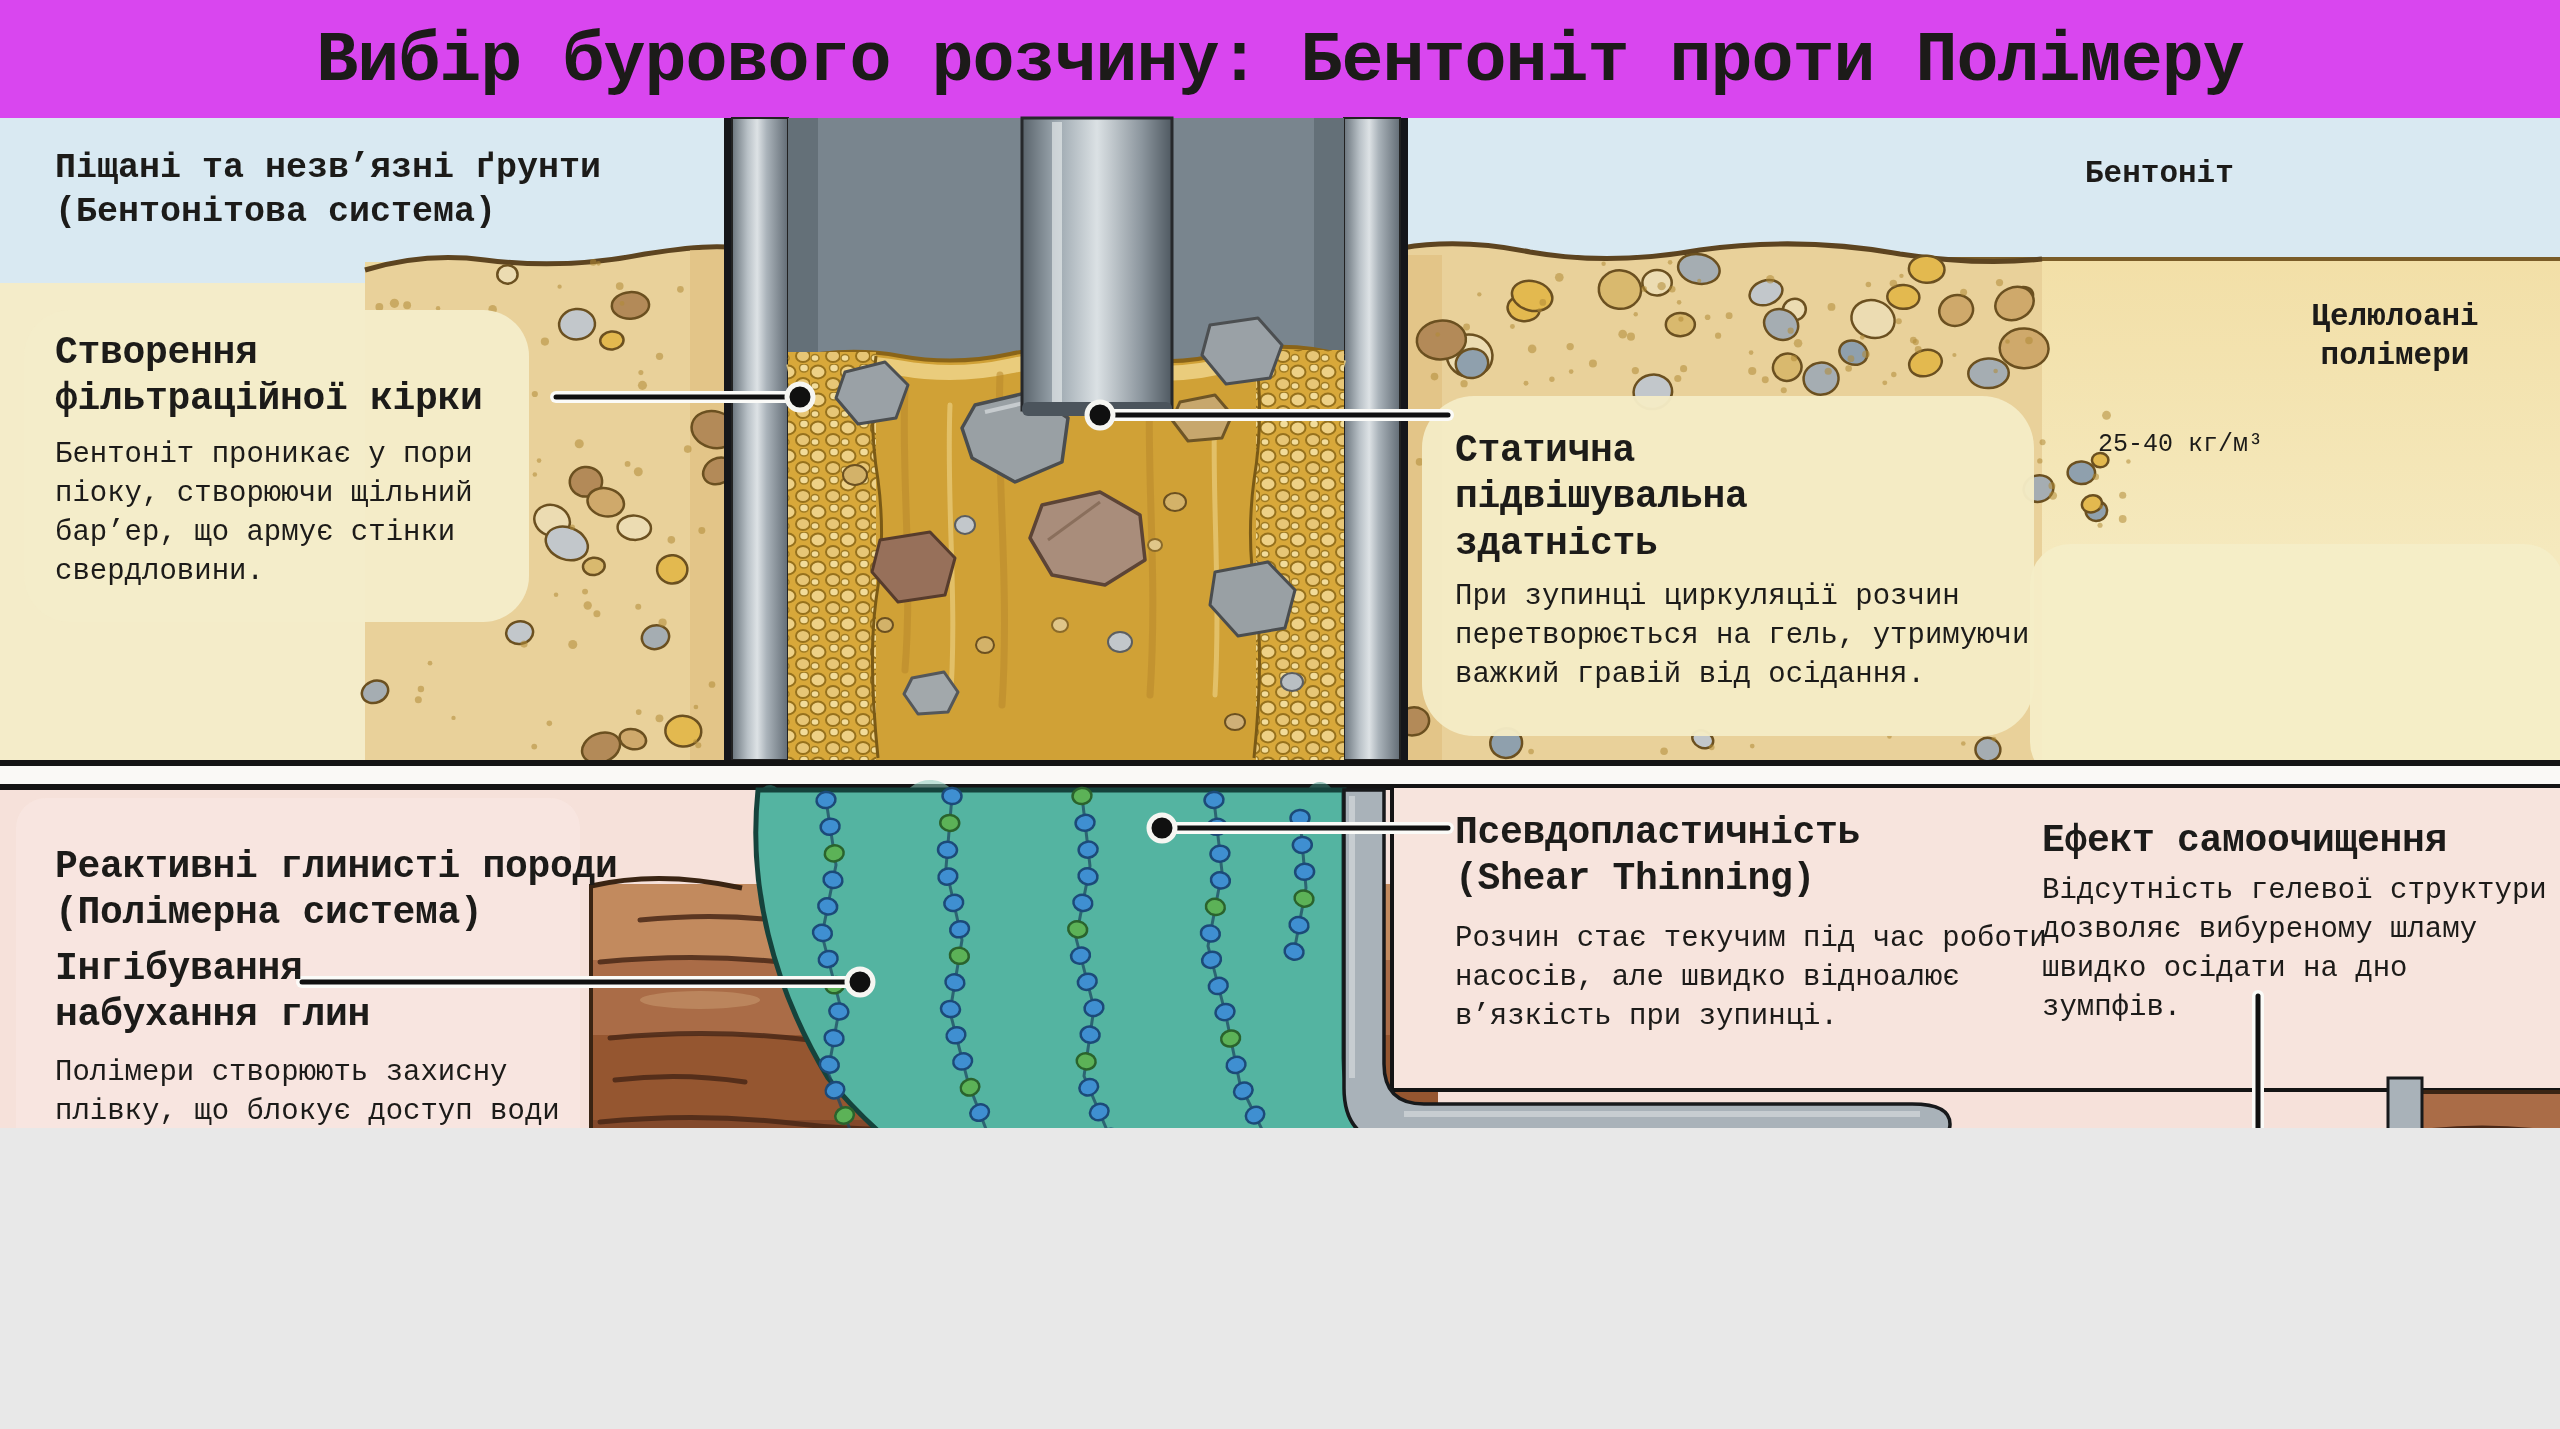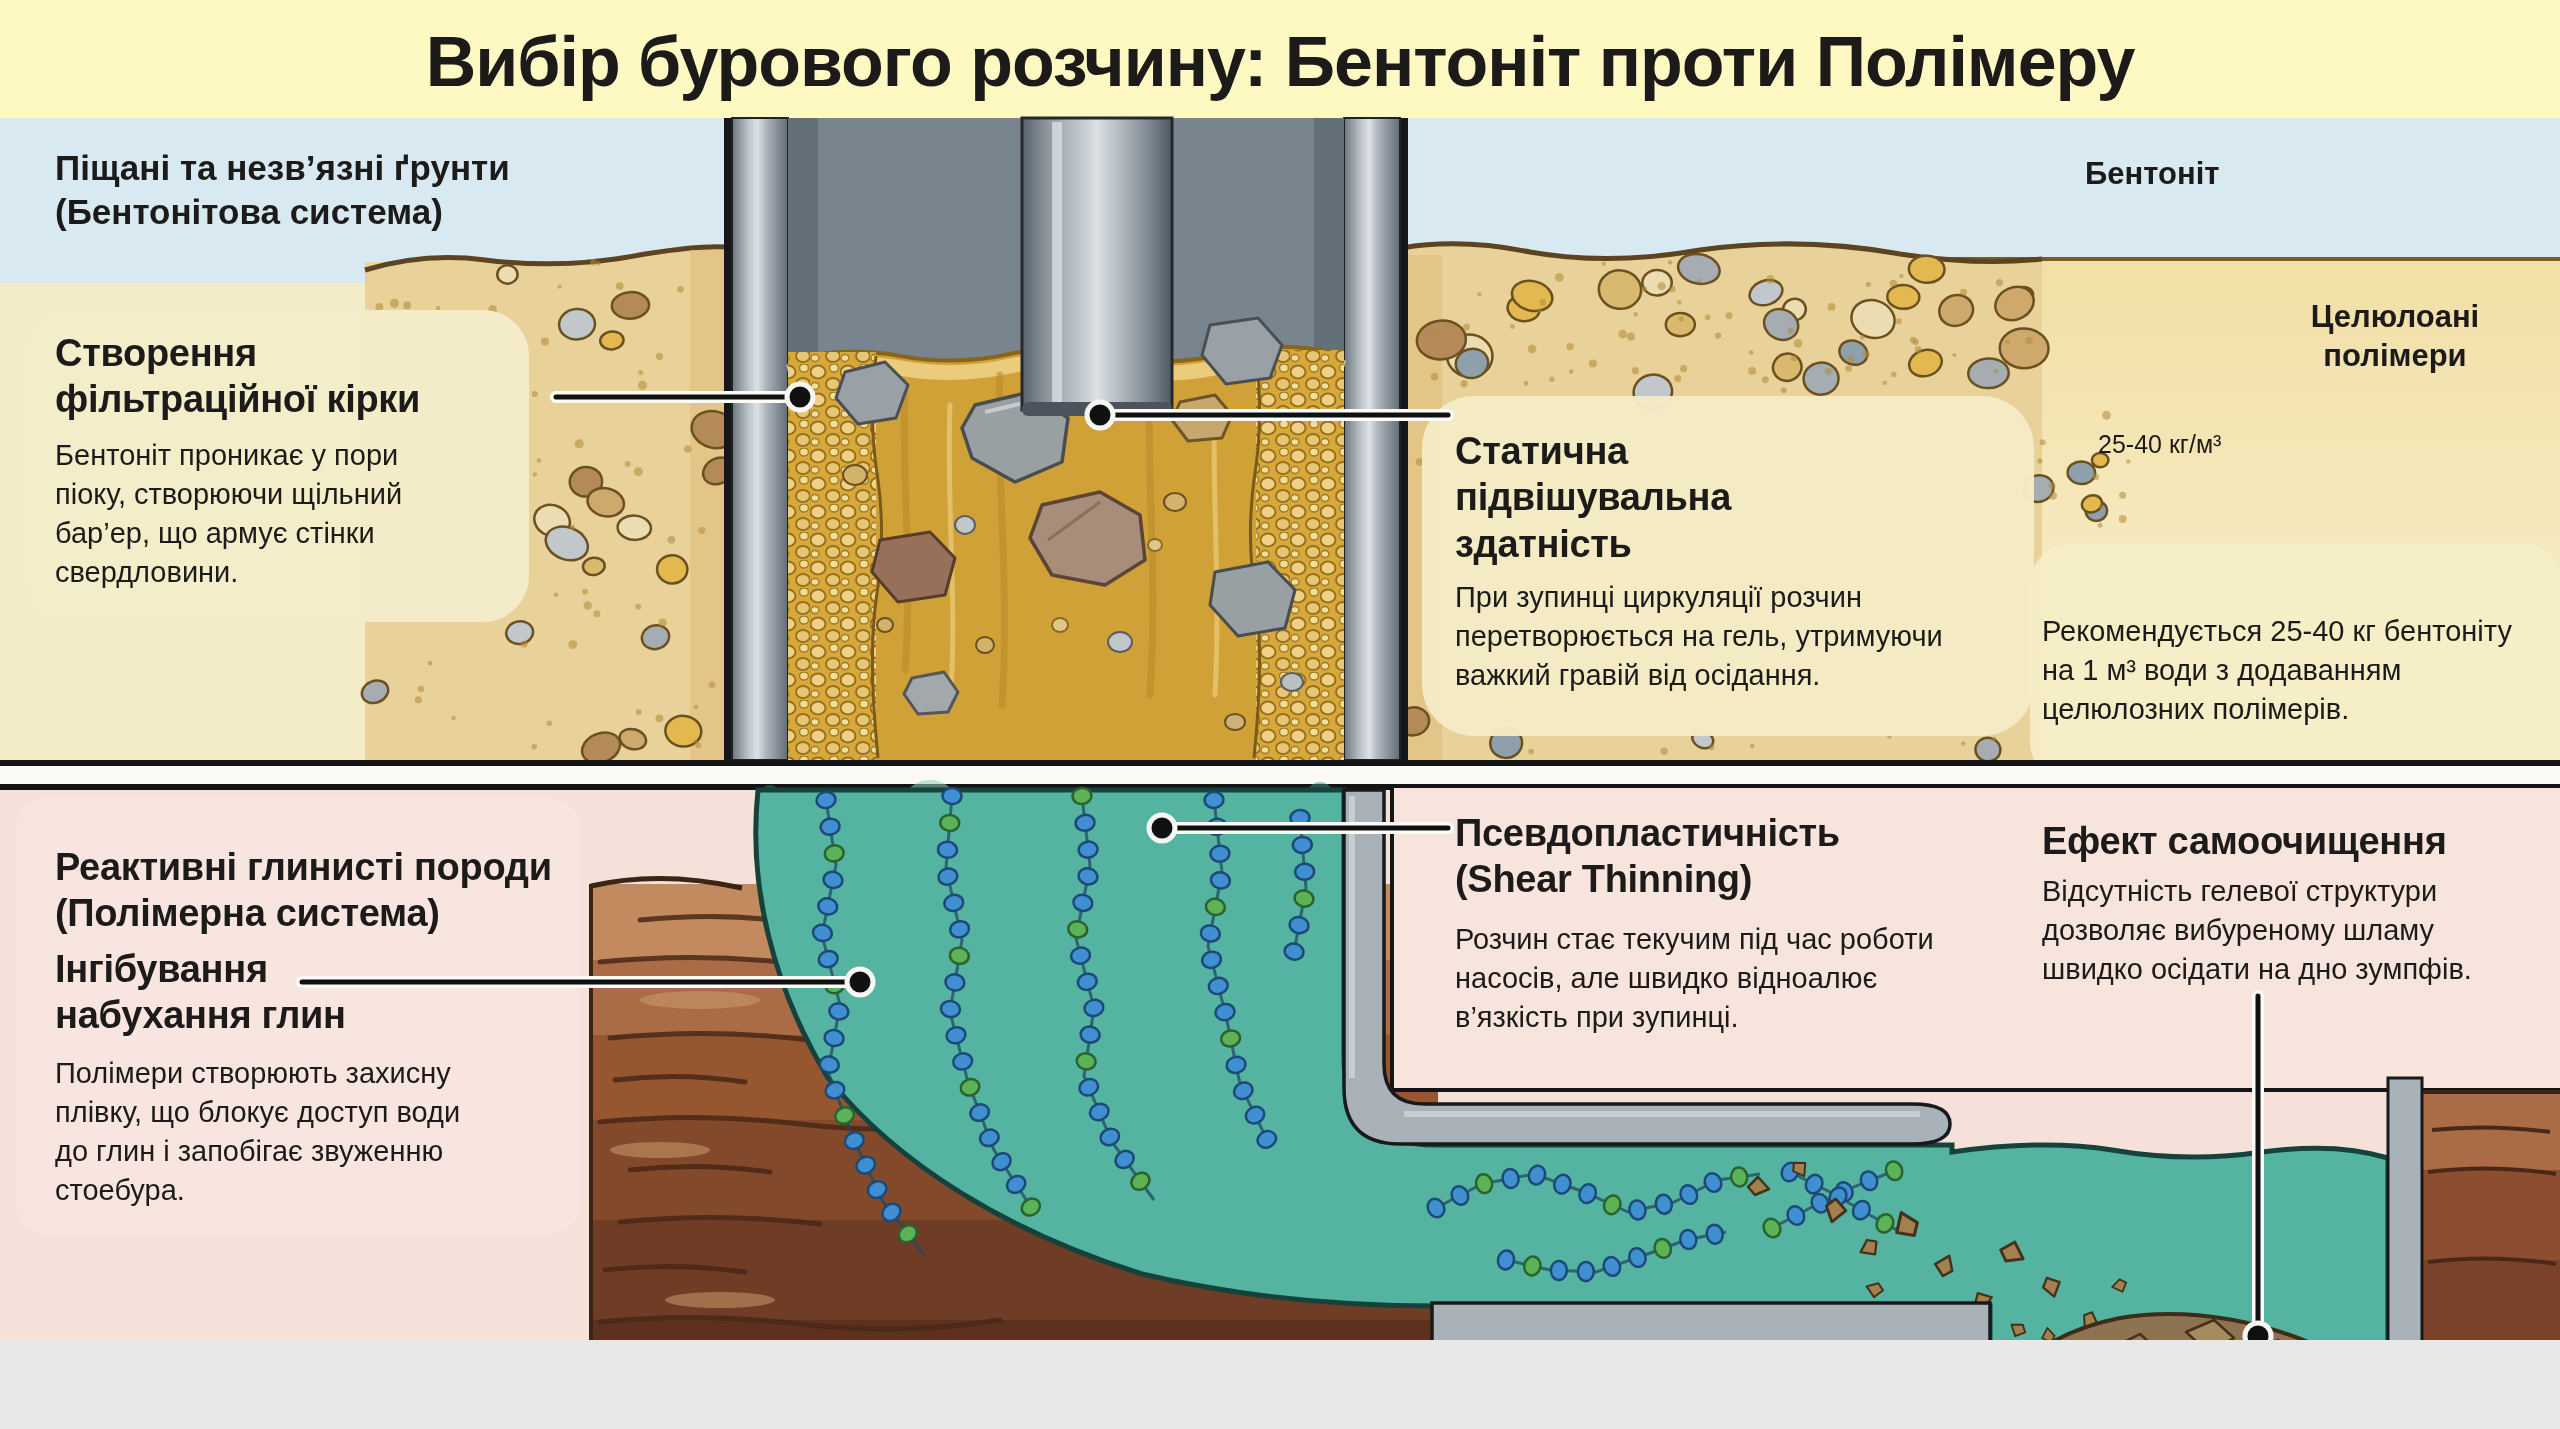--- a/index.html
+++ b/index.html
@@ -1,17 +1,17 @@
 <!DOCTYPE html>
 <html><head>
 <meta charset="utf-8">
 <style>
   html,body{margin:0;padding:0;background:#e8e8e8;}
-  .stage{position:relative;width:2560px;height:1340px;background:#fef9c3;overflow:hidden;
-         font-family:Liberation Sans, sans-serif;color:#1c1b19;}
+  .stage{position:relative;width:2560px;height:1128px;background:#d946ef;overflow:hidden;
+         font-family:Liberation Mono, monospace;color:#1c1b19;}
   .art{position:absolute;left:0;top:0;width:2560px;height:1429px;}
   .txt{position:absolute;white-space:pre-line;z-index:5;}
   .title{left:0;top:22px;width:2560px;text-align:center;font-size:70px;font-weight:700;letter-spacing:-1px;}
   .zone-label{font-size:35px;font-weight:700;line-height:1.26;}
   .h{font-size:38px;font-weight:700;line-height:1.22;letter-spacing:-0.3px;}
   .b{font-size:29px;line-height:1.34;}
   .small-label{font-size:31px;font-weight:700;}
   .dosage{font-size:25px;font-weight:400;}
   .opt-h{font-size:37px;font-weight:700;}
 </style>
@@ -604,23 +604,20 @@
 підвішувальна
 здатність</div>
 <div class="txt b" style="left:1455px;top:578px;">При зупинці циркуляції розчин
 перетворюється на гель, утримуючи
 важкий гравій від осідання.</div>
 
 <div class="txt small-label" style="left:2085px;top:156px;">Бентоніт</div>
 <div class="txt small-label" style="left:2230px;top:298px;width:330px;text-align:center;line-height:1.25;">Целюлоані
 полімери</div>
 <div class="txt dosage" style="left:2098px;top:430px;">25-40 кг/м³</div>
-<div class="txt b" style="left:2042px;top:612px;">Рекомендується 25-40 кг бентоніту
-на 1 м³ води з додаванням
-целюлозних полімерів.</div>
 
 <div class="txt h" style="left:55px;top:804px;margin-top:40px;">Реактивні глинисті породи
 (Полімерна система)</div>
 <div class="txt b" style="left:55px;top:1054px;">Полімери створюють захисну
 плівку, що блокує доступ води
 до глин і запобігає звуженню
 стоебура.</div>
 <div class="txt h" style="left:55px;top:946px;">Інгібування
 набухання глин</div>
 

